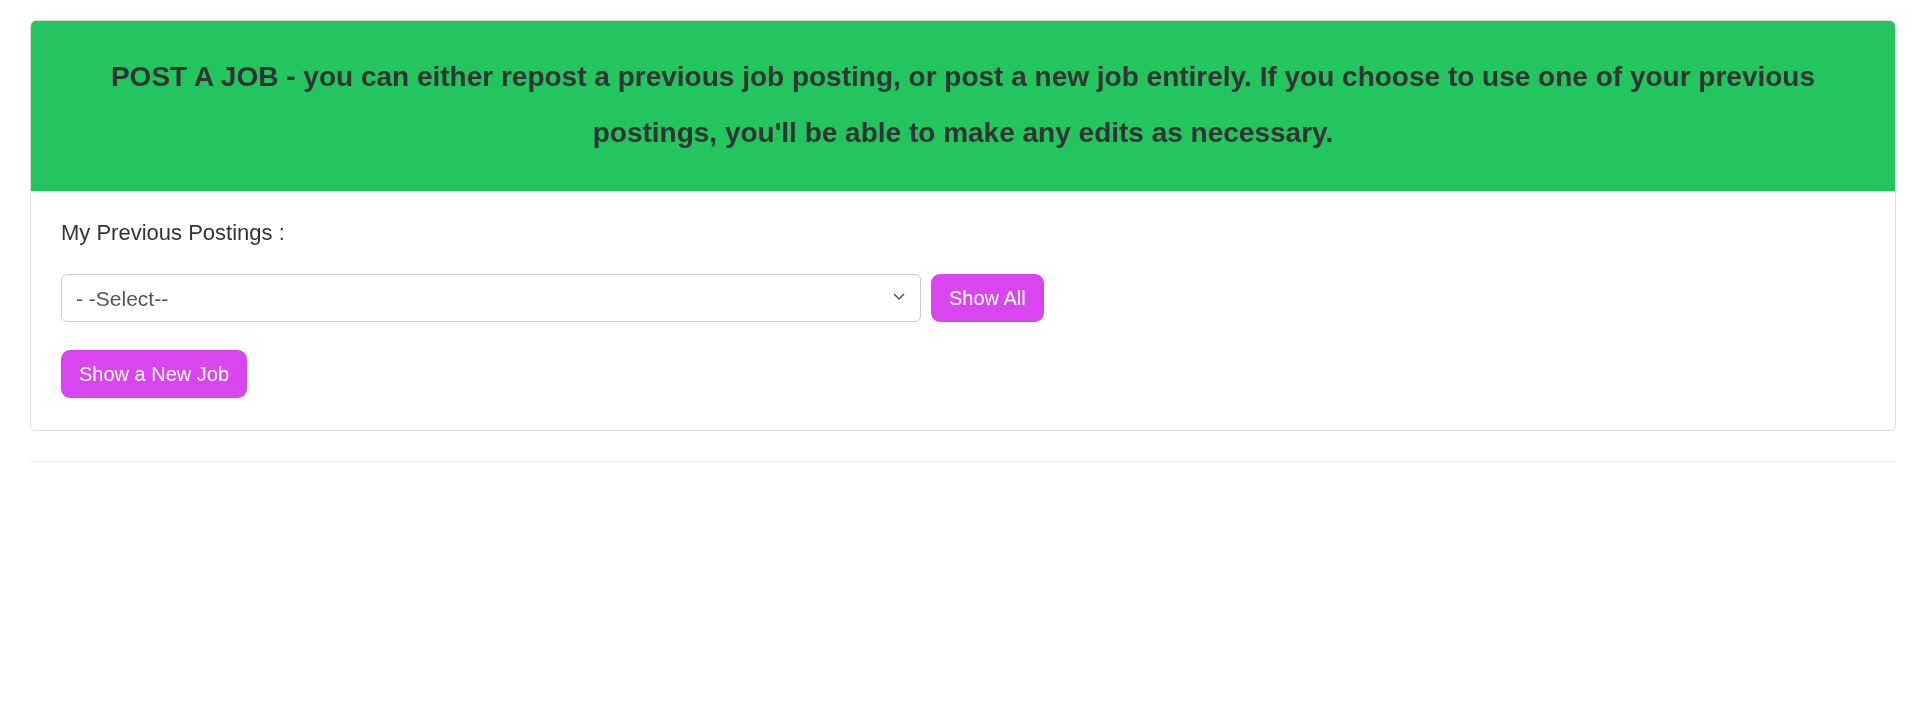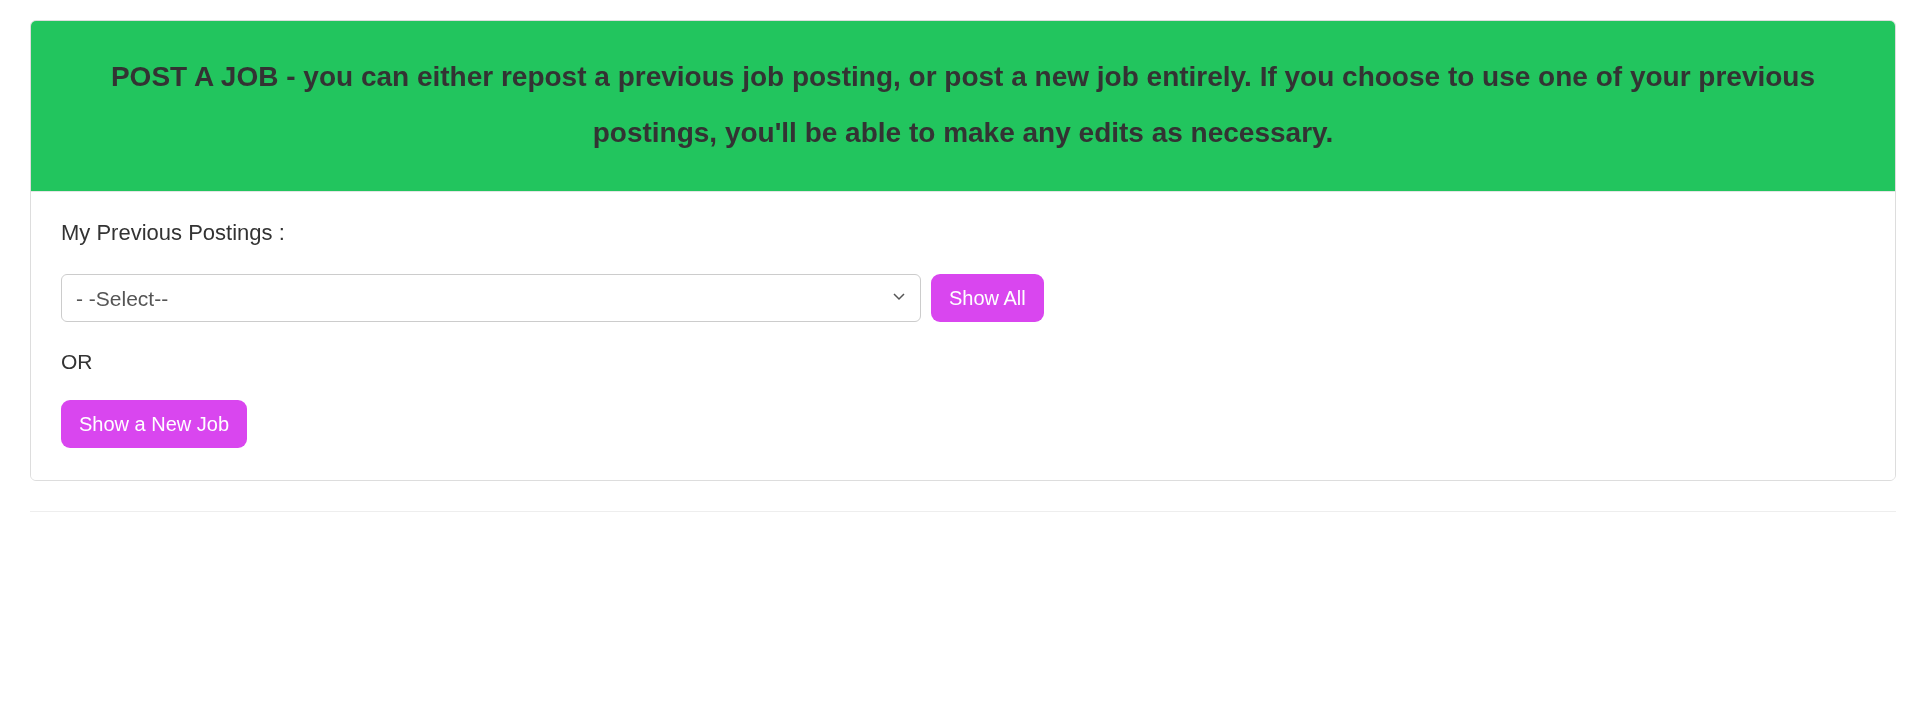--- a/index.html
+++ b/index.html
@@ -108,18 +108,17 @@
           <option>- -Select--</option>
         </select>
         <span class="select-chevron">
           <svg width="16" height="16" viewBox="0 0 16 16" fill="none" stroke="currentColor" stroke-width="1.5">
             <polyline points="3,6 8,11 13,6"></polyline>
           </svg>
         </span>
       </div>
       <button class="btn-primary">Show All</button>
     </div>
-    <div class="or-text">OR</div>
     <button class="btn-primary">Show a New Job</button>
   </div>
 </div>
 
 <hr class="hr-bottom">
 
 </body></html>

